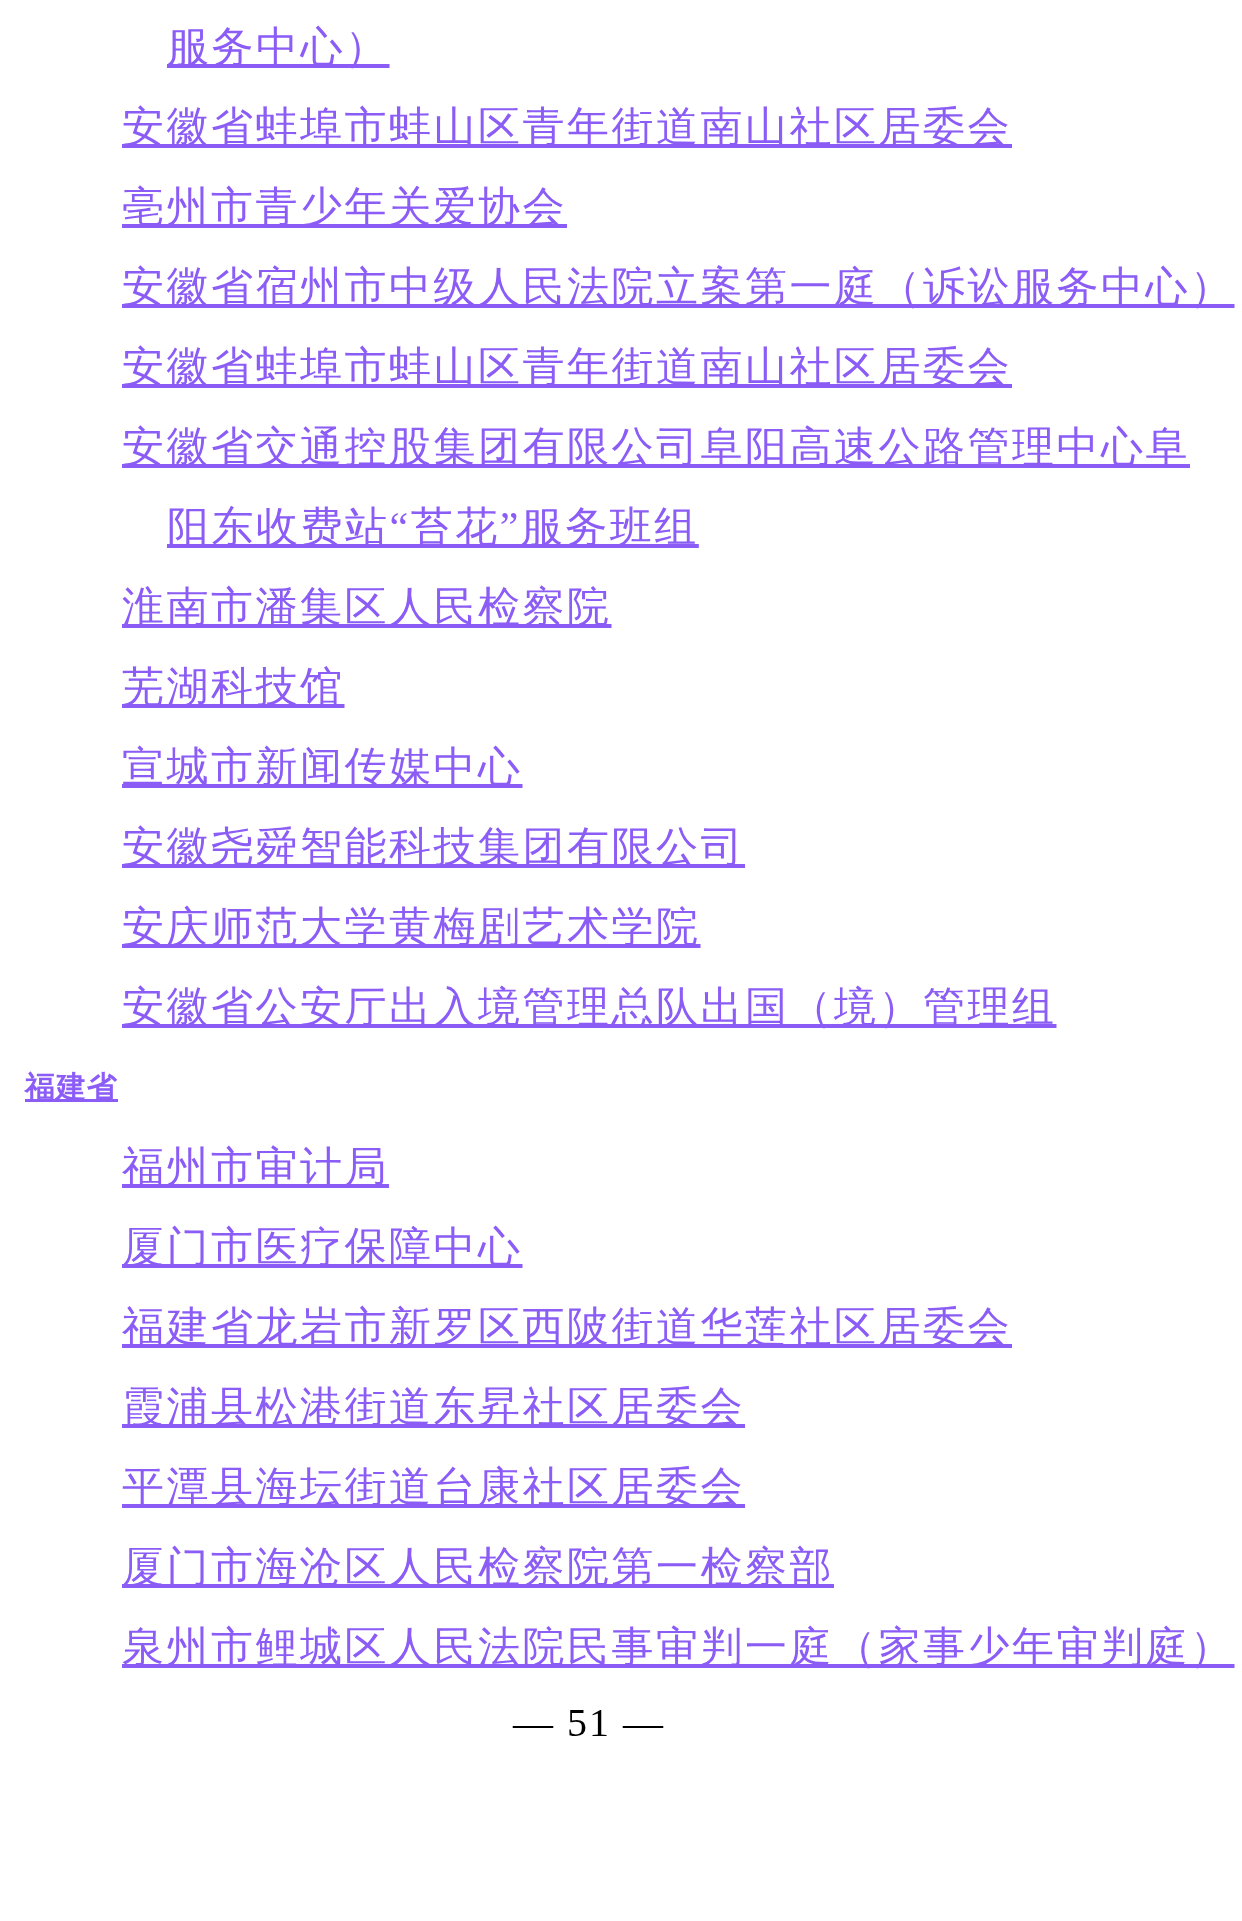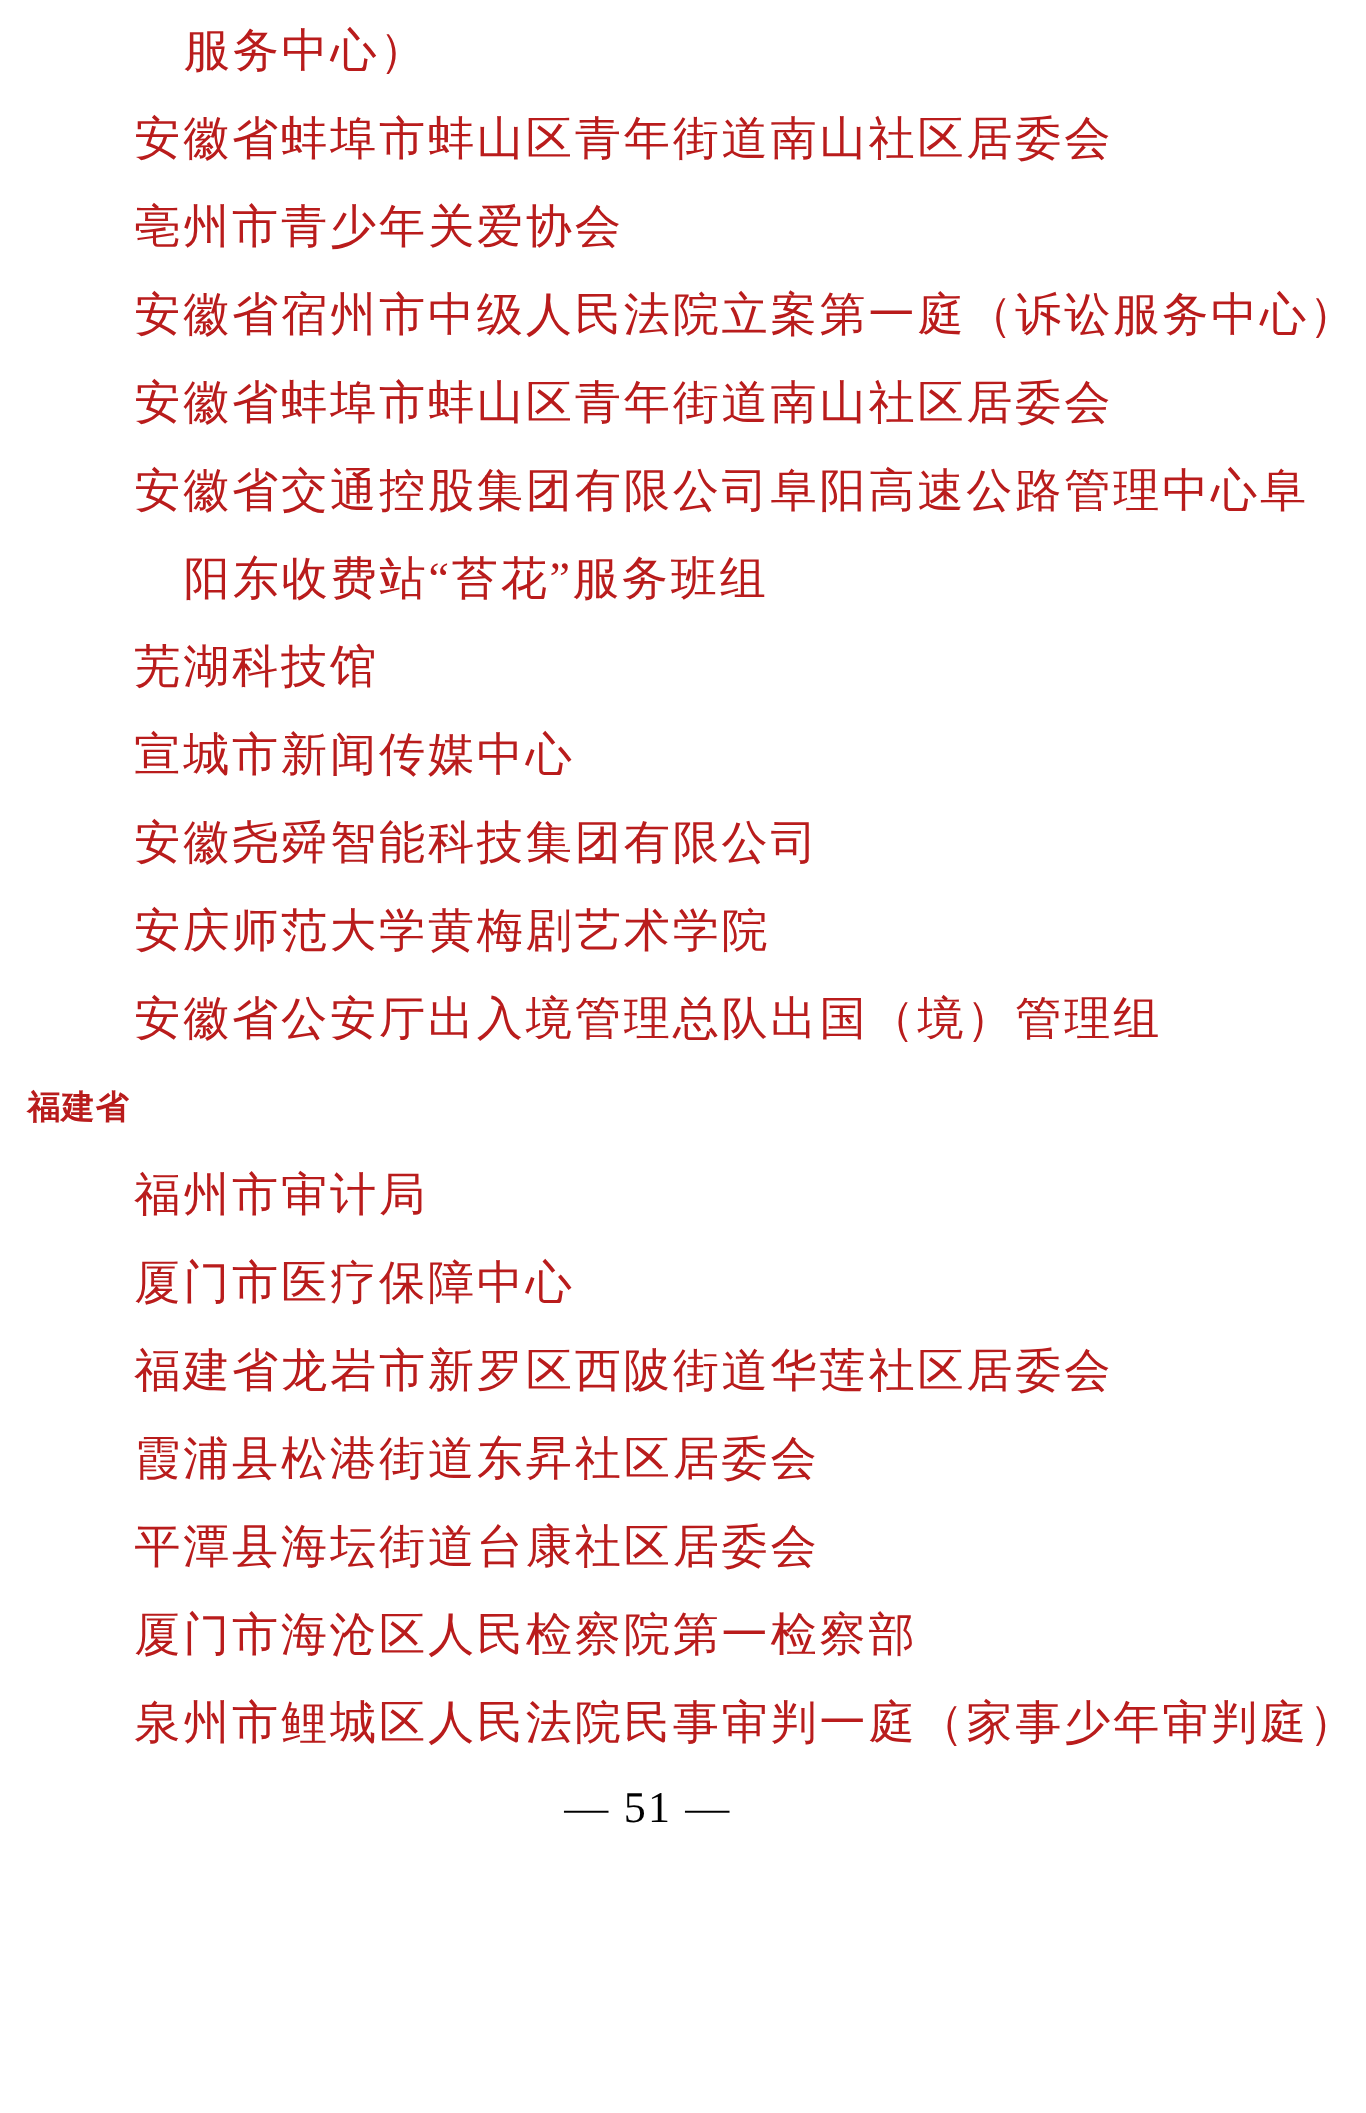--- a/index.html
+++ b/index.html
@@ -18,21 +18,22 @@
   }
   .content {
     padding-top: 7px;
   }
   .line {
     height: 80px;
     line-height: 80px;
     font-size: 42px;
     letter-spacing: 2.5px;
     white-space: nowrap;
-    color: #b91c1c;
+    color: #8b5cf6;
+    text-decoration: underline;
   }
   .line.item {
     padding-left: 122px;
   }
   .line.cont {
     padding-left: 167px;
   }
   .line.header {
     padding-left: 25px;
     font-family: "Liberation Sans", "DejaVu Sans", sans-serif;
@@ -55,20 +56,21 @@
 
 <div class="page">
   <div class="content">
     <div class="line cont">服务中心）</div>
     <div class="line item">安徽省蚌埠市蚌山区青年街道南山社区居委会</div>
     <div class="line item">亳州市青少年关爱协会</div>
     <div class="line item">安徽省宿州市中级人民法院立案第一庭（诉讼服务中心）</div>
     <div class="line item">安徽省蚌埠市蚌山区青年街道南山社区居委会</div>
     <div class="line item">安徽省交通控股集团有限公司阜阳高速公路管理中心阜</div>
     <div class="line cont">阳东收费站“苔花”服务班组</div>
+    <div class="line item">淮南市潘集区人民检察院</div>
     <div class="line item">芜湖科技馆</div>
     <div class="line item">宣城市新闻传媒中心</div>
     <div class="line item">安徽尧舜智能科技集团有限公司</div>
     <div class="line item">安庆师范大学黄梅剧艺术学院</div>
     <div class="line item">安徽省公安厅出入境管理总队出国（境）管理组</div>
     <div class="line header">福建省</div>
     <div class="line item">福州市审计局</div>
     <div class="line item">厦门市医疗保障中心</div>
     <div class="line item">福建省龙岩市新罗区西陂街道华莲社区居委会</div>
     <div class="line item">霞浦县松港街道东昇社区居委会</div>

